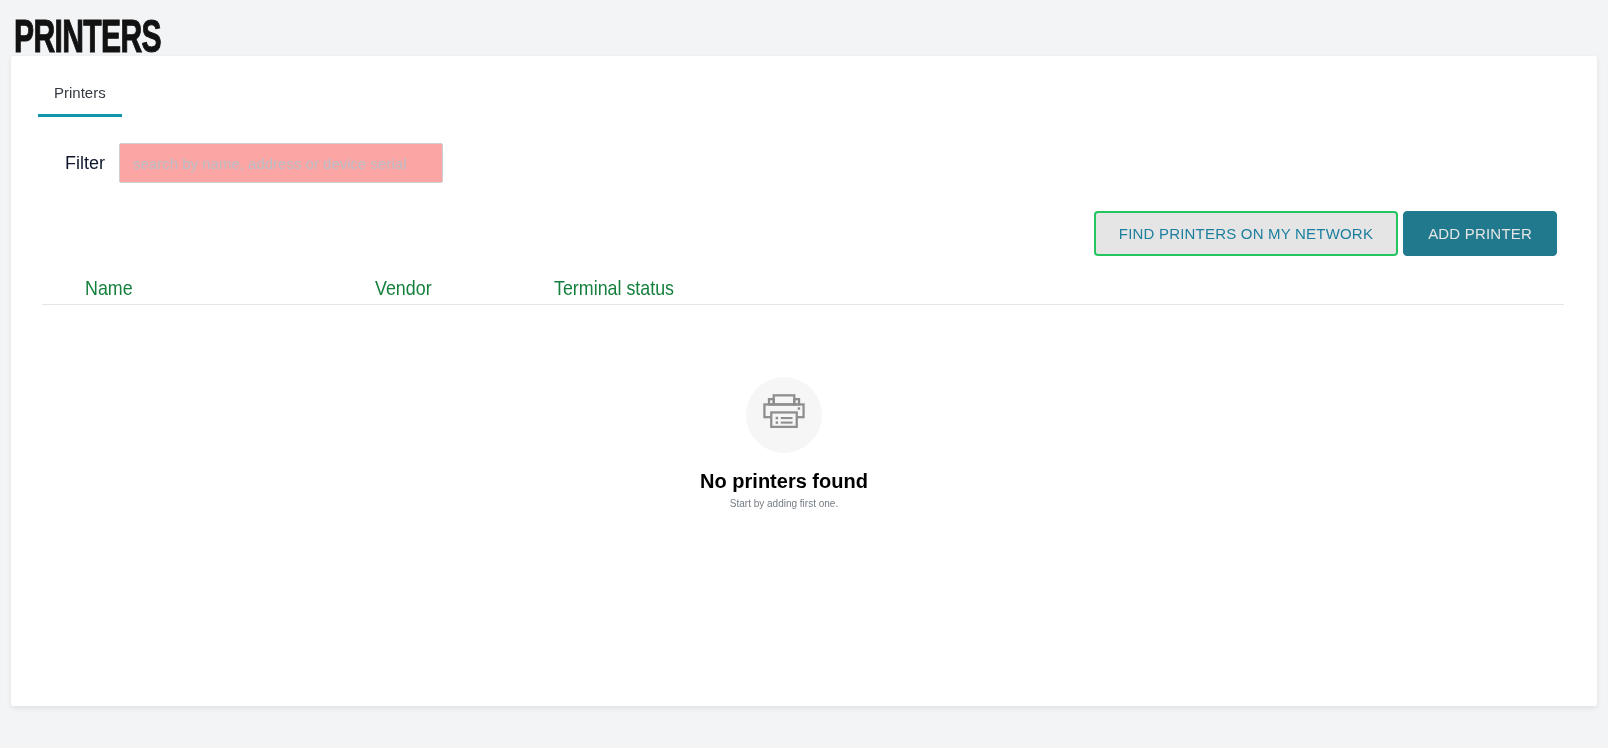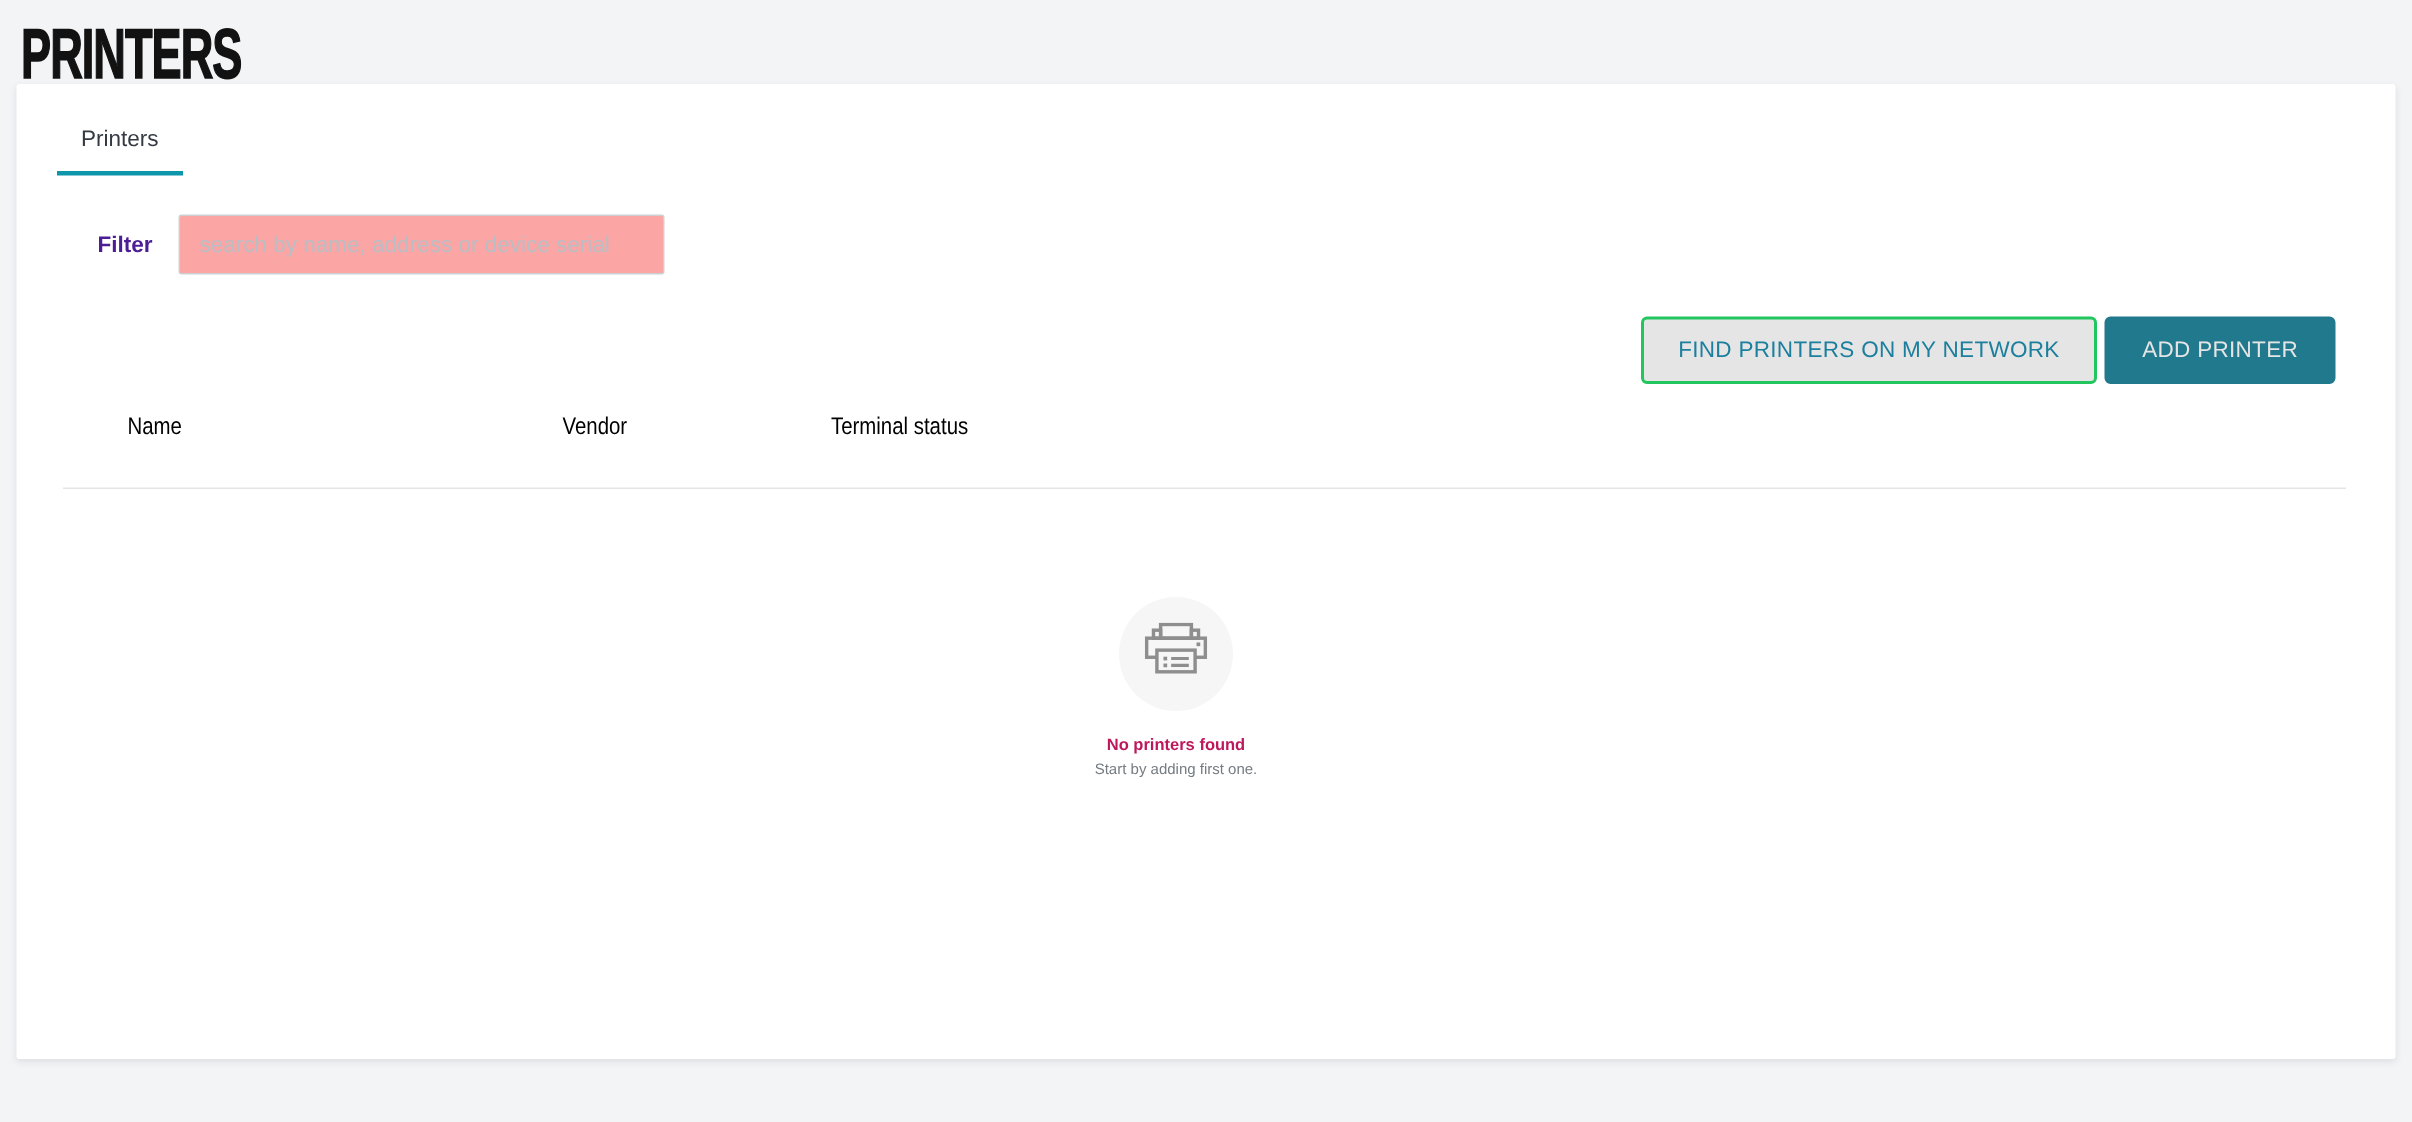--- a/index.html
+++ b/index.html
@@ -44,23 +44,23 @@
   }
   
   .filter-row {
     margin-top: 26px;
     display: flex;
     align-items: center;
   }
   .filter-label {
     margin-left: 54px;
     width: 54px;
-    font-size: 15px;
-    font-weight: 700;
-    color: #4c1d95;
+    font-size: 18px;
+    font-weight: 400;
+    color: #0f172a;
   }
   .filter-input {
     width: 324px;
     height: 40px;
     border: 1px solid #cdd0d3;
     border-radius: 2px;
     padding: 0 13px;
     font-size: 15px;
     color: #333;
     font-family: Liberation Sans, sans-serif;
@@ -97,26 +97,26 @@
   .btn-solid {
     padding: 0 24px;
     background: #20798c;
     border: 1px solid #20798c;
     color: #e5e5e5;
     font-weight: 500;
   }
   
   .table-head {
     margin: 0 33px 0 31px;
-    padding: 20px 0 31px 43px;
+    padding: 20px 0 4px 43px;
     border-bottom: 1px solid #e4e5e6;
     display: flex;
-    font-size: 16px;
-    font-weight: 500;
-    color: #000000;
+    font-size: 21px;
+    font-weight: 500;
+    color: #15803d;
   }
   .col-name    { width: 290px; }
   .col-address { width: 311px; }
   .col-vendor  { width: 179px; }
   .col-status  { flex: 1; }
   .condensed {
     display: inline-block;
     transform: scaleX(0.85);
     transform-origin: 0 50%;
     white-space: nowrap;
@@ -130,23 +130,23 @@
   .empty-circle {
     width: 76px; height: 76px;
     border-radius: 50%;
     background: #f6f6f7;
     display: inline-flex;
     align-items: center;
     justify-content: center;
   }
   .empty-title {
     margin-top: 17px;
-    font-size: 11px;
+    font-size: 20px;
     font-weight: 700;
-    color: #be185d;
+    color: #000000;
   }
   .empty-subtitle {
     margin-top: 5px;
     font-size: 10px;
     color: #757c82;
   }
 </style>
 </head>
 <body>
 

